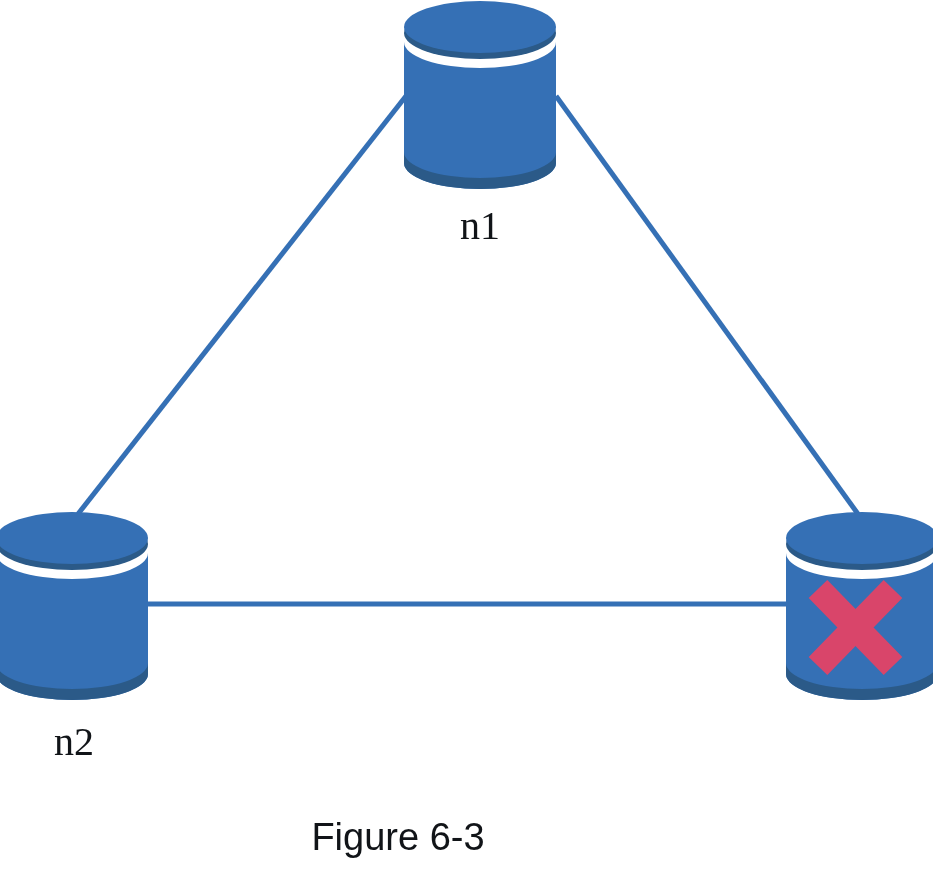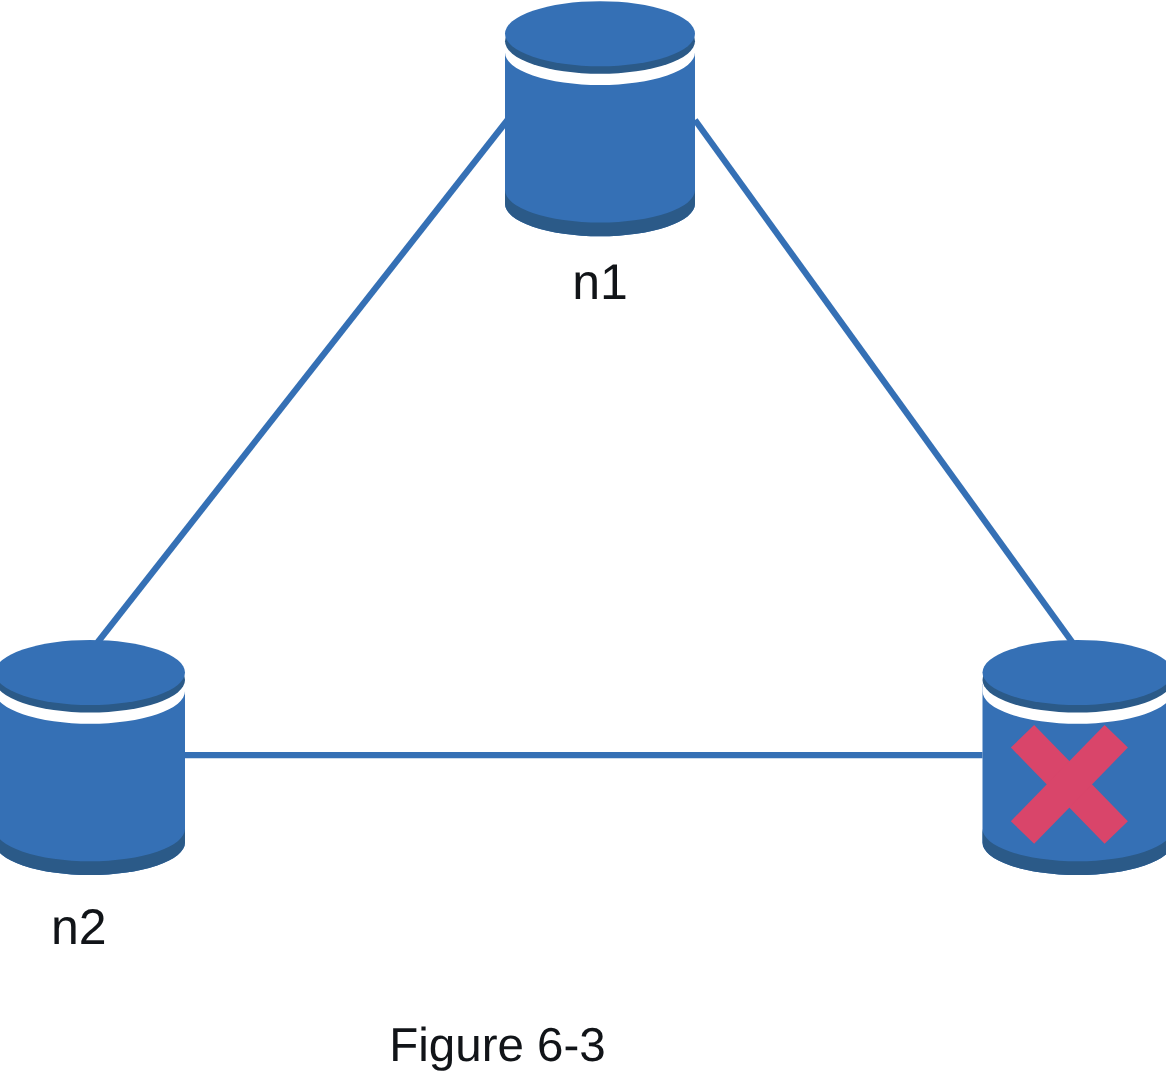--- a/index.html
+++ b/index.html
@@ -20,29 +20,29 @@
   #diagram-svg {
     position: absolute;
     left: 0;
     top: 0;
     width: 933px;
     height: 873px;
     display: block;
   }
   .node-label {
     position: absolute;
-    font-family: Liberation Sans, sans-serif;
+    font-family: Liberation Serif, serif;
     font-size: 40px;
     color: #111418;
     white-space: nowrap;
     line-height: 1;
     text-align: center;
   }
   #label-n1 { left: 418px; top: 206px; width: 124px; }
-  #label-n2 { left: 1px;   top: 722px; width: 124px; }
+  #label-n2 { left: 12px;   top: 722px; width: 124px; }
   #label-n3 { left: 792px; top: 722px; width: 124px; }
   #figure-caption {
     position: absolute;
     left: 0;
     top: 818px;
     width: 796px;
     text-align: center;
     font-family: "Liberation Sans", sans-serif;
     font-size: 38px;
     color: #111418;

